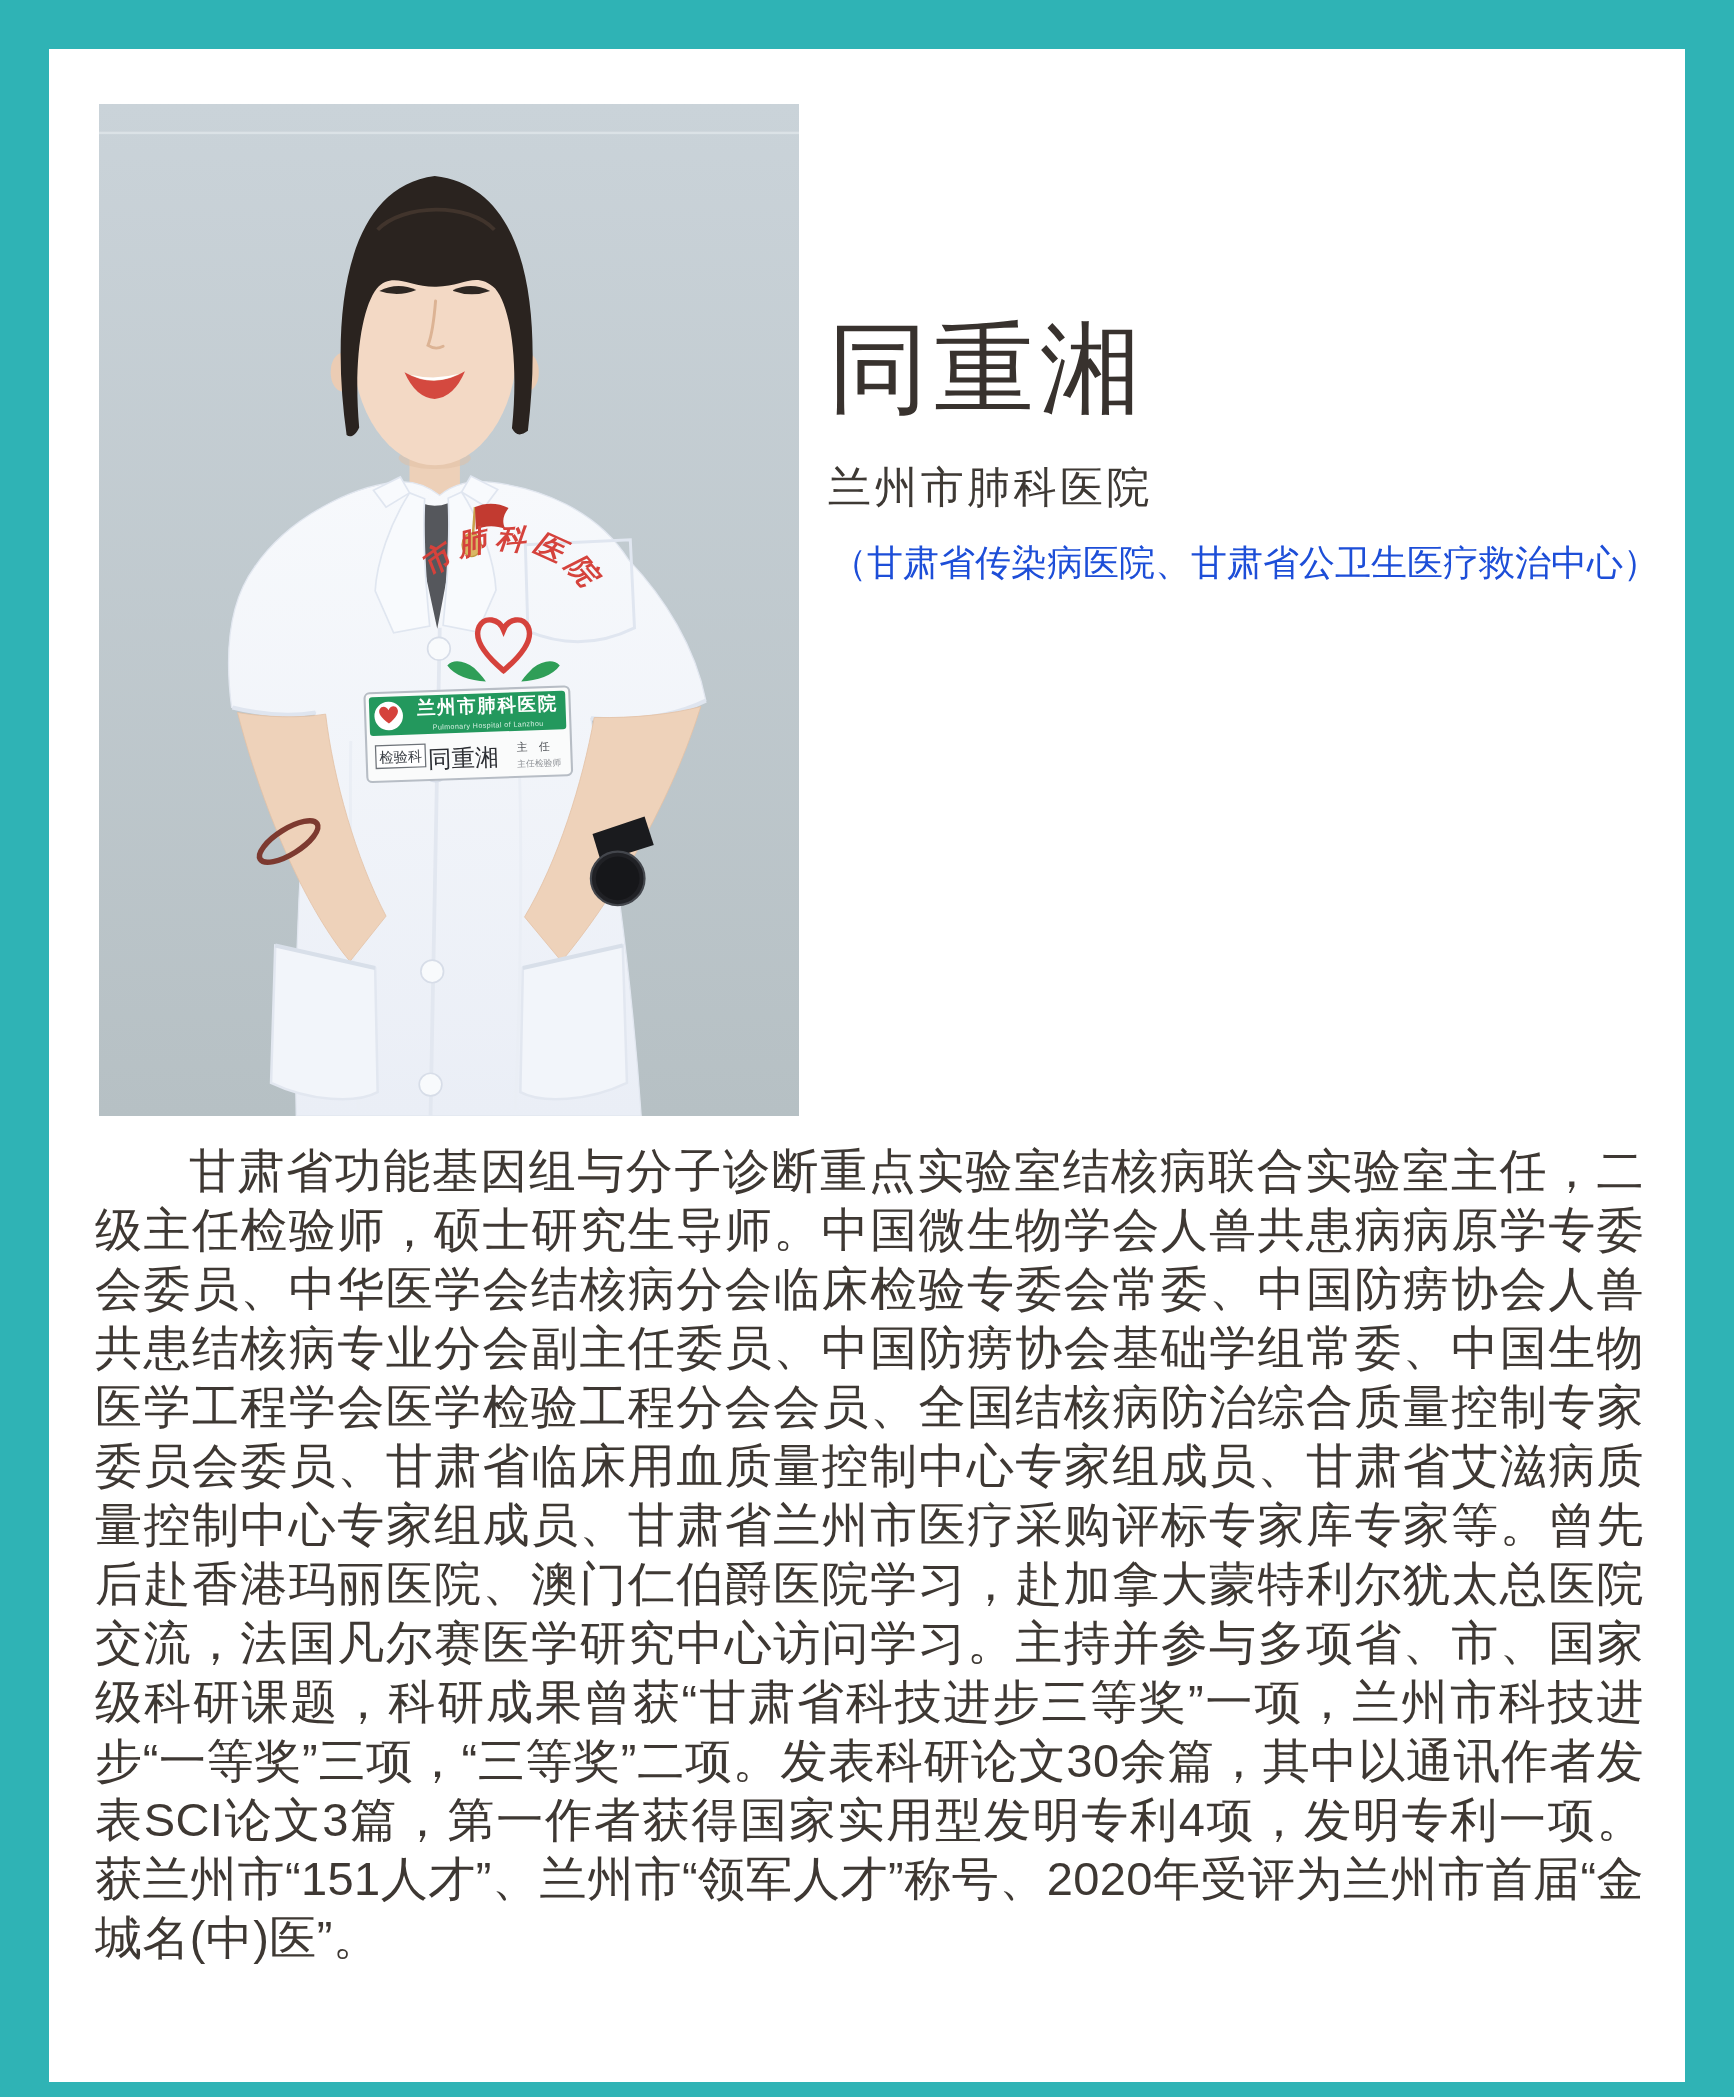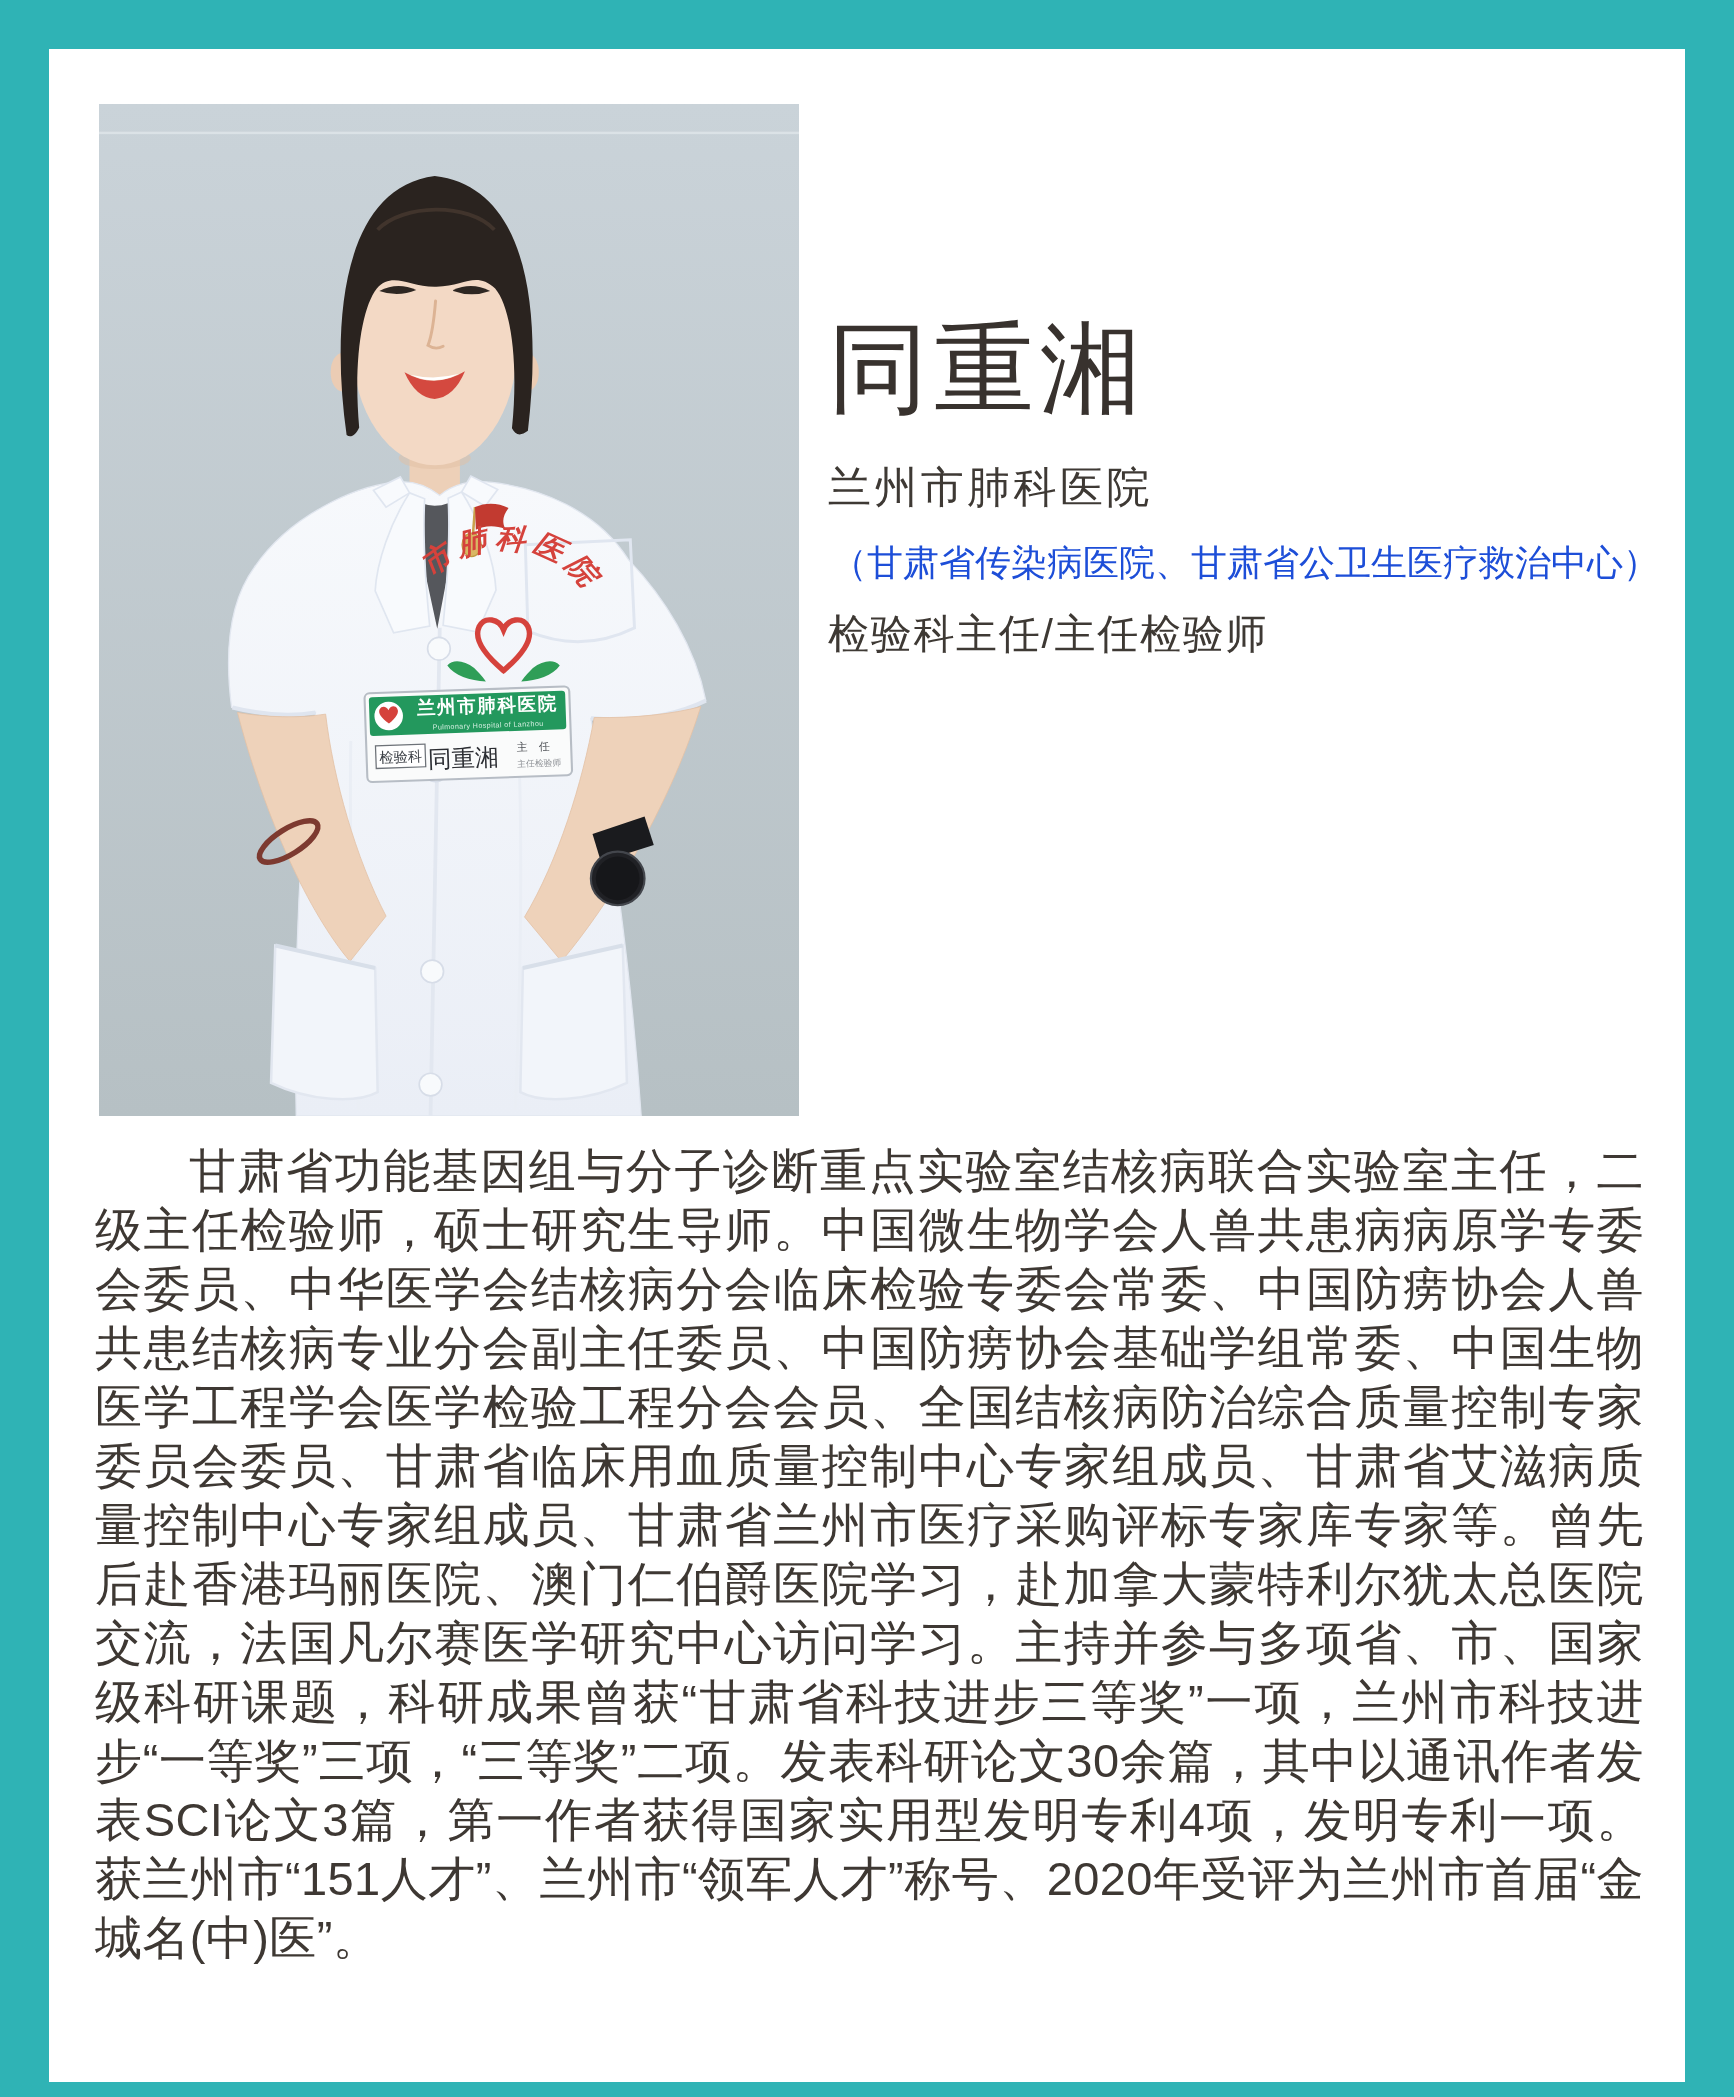--- a/index.html
+++ b/index.html
@@ -149,20 +149,19 @@
             <path d="M 1248,2008 L 1010,2062" stroke="#d8dfe9" stroke-width="10" fill="none"></path>
           </g>
         </g>
       </svg>
     </div>
 
     <div class="header">
       <div class="name">同重湘</div>
       <div class="hospital">兰州市肺科医院</div>
       <div class="hospital-note">（甘肃省传染病医院、甘肃省公卫生医疗救治中心）</div>
-      <div class="job-title">检验科主任/主任检验师</div>
     </div>
 
     <div class="bio">甘肃省功能基因组与分子诊断重点实验室结核病联合实验室主任，二级主任检验师，硕士研究生导师。中国微生物学会人兽共患病病原学专委会委员、中华医学会结核病分会临床检验专委会常委、中国防痨协会人兽共患结核病专业分会副主任委员、中国防痨协会基础学组常委、中国生物医学工程学会医学检验工程分会会员、全国结核病防治综合质量控制专家委员会委员、甘肃省临床用血质量控制中心专家组成员、甘肃省艾滋病质量控制中心专家组成员、甘肃省兰州市医疗采购评标专家库专家等。曾先后赴香港玛丽医院、澳门仁伯爵医院学习，赴加拿大蒙特利尔犹太总医院交流，法国凡尔赛医学研究中心访问学习。主持并参与多项省、市、国家级科研课题，科研成果曾获“甘肃省科技进步三等奖”一项，兰州市科技进步“一等奖”三项，“三等奖”二项。发表科研论文30余篇，其中以通讯作者发表SCI论文3篇，第一作者获得国家实用型发明专利4项，发明专利一项。获兰州市“151人才”、兰州市“领军人才”称号、2020年受评为兰州市首届“金城名(中)医”。</div>
 
   </div>
 </div>
 
 
 </body></html>

